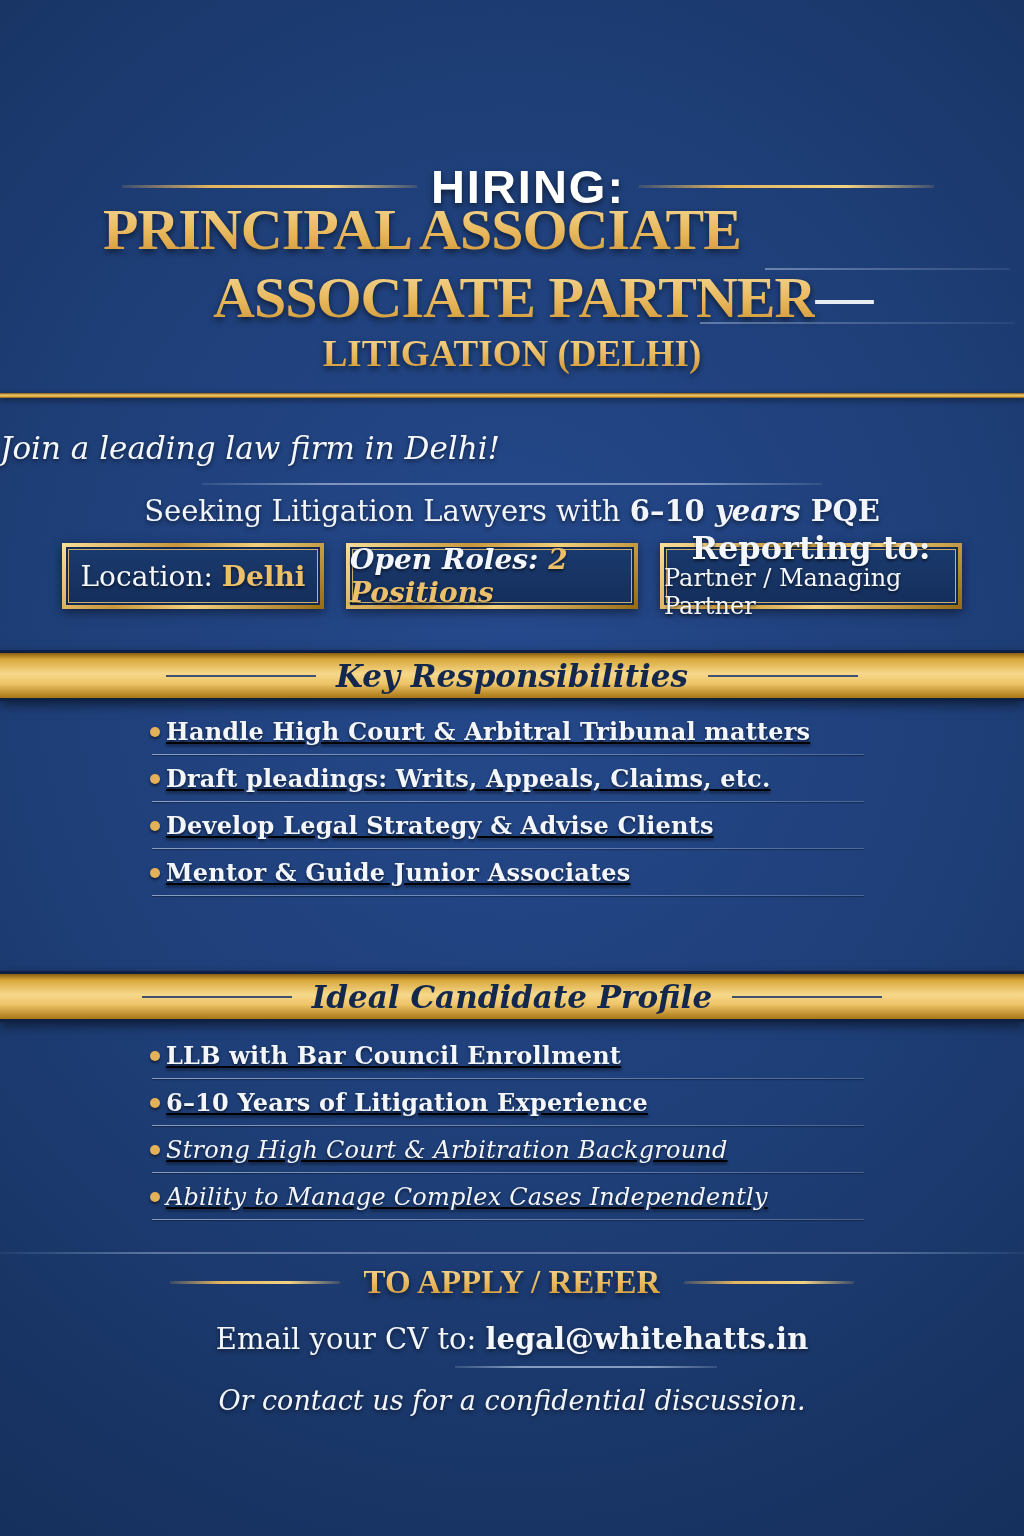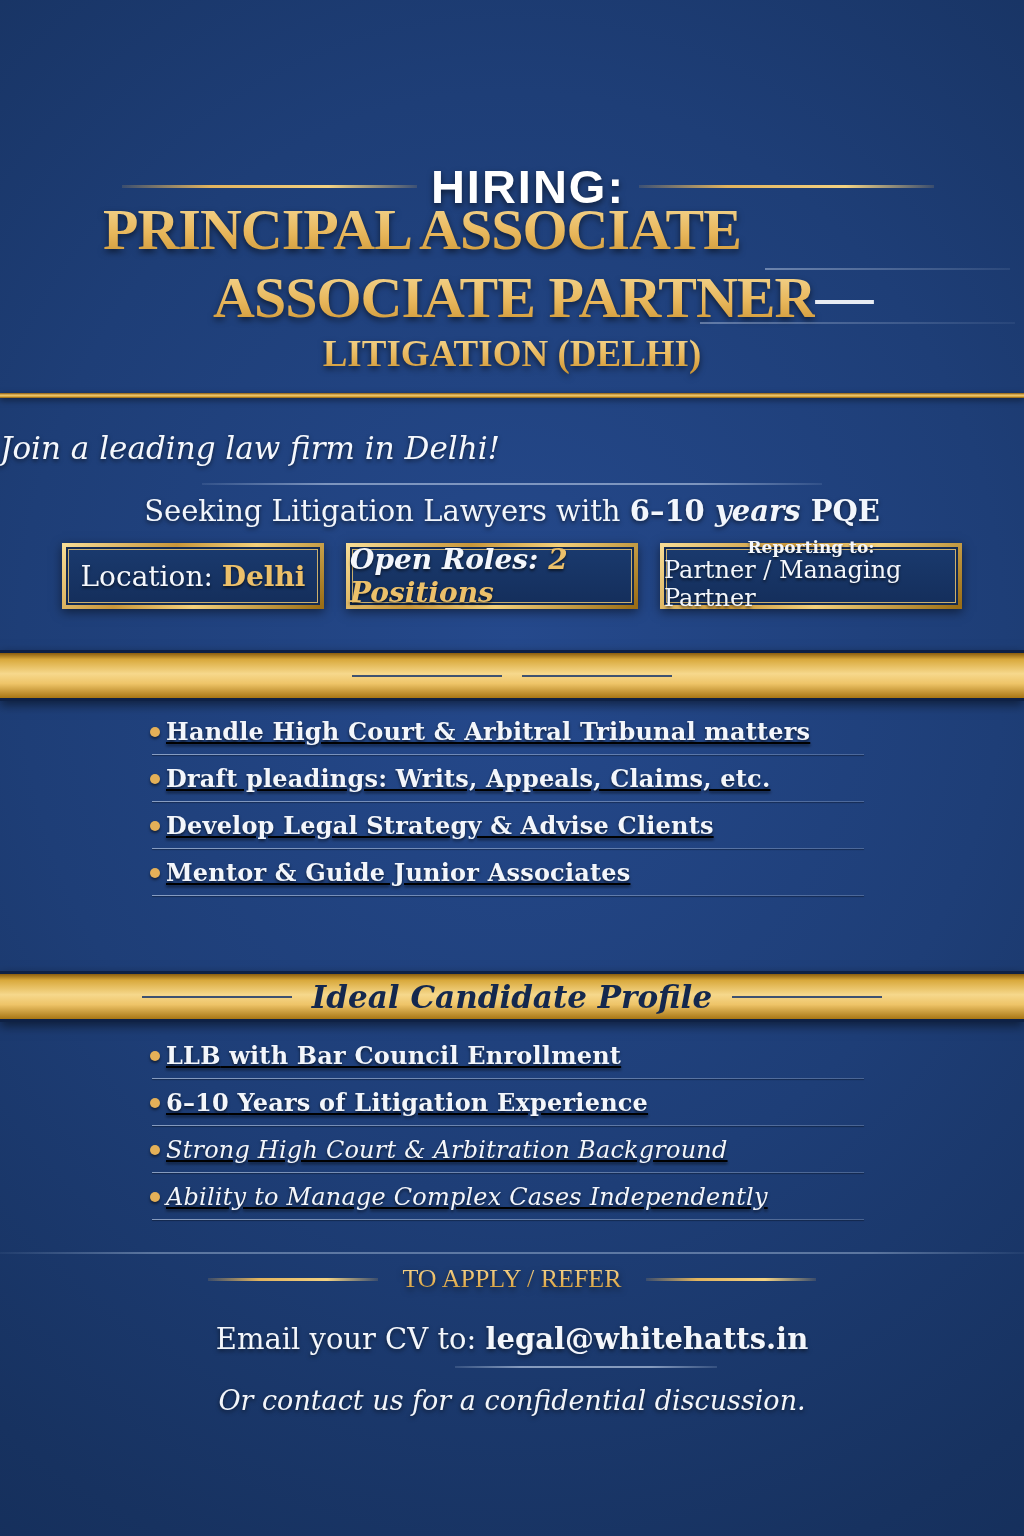--- a/index.html
+++ b/index.html
@@ -47,21 +47,21 @@
     border-image:linear-gradient(135deg,#f7dc95 0%,#c8963a 35%,#f3d07b 60%,#9a6d15 100%) 1;
     box-shadow:0 3px 10px rgba(0,0,0,.5), inset 0 0 0 2px #122a52, inset 0 0 0 3px rgba(235,197,112,.85);
     color:#f4f7fc;text-shadow:0 2px 3px rgba(0,0,0,.6);
   }
   .ibox-1{flex:0 0 254px;}
   .ibox-2{flex:0 0 284px;}
   .ibox-3{flex:1;}
   .ibox .line{font-size:28px;}
   .ibox-2 .line{font-style:italic;font-weight:bold;}
   .ibox .val{color:#ecc06a;font-weight:bold;}
-  .ibox-3 .l1{font-size:17px;font-weight:bold;line-height:1.05;}
+  .ibox-3 .l1{font-size:32px;font-weight:bold;line-height:1.05;}
   .ibox-3 .l2{font-size:24px;line-height:1.15;}
   
   .banner{
     left:0;width:100%;height:45px;display:flex;align-items:center;justify-content:center;gap:20px;
     background:linear-gradient(180deg,#8a5d0e 0%,#d9a93c 14%,#f6d88c 46%,#eec468 68%,#a87614 100%);
     border-top:3px solid #0e2145;border-bottom:3px solid #0e2145;
     box-shadow:0 4px 10px rgba(0,0,0,.5);
   }
   .banner-1{top:650px;} .banner-2{top:971px;}
   .banner-heading{font-style:italic;font-weight:bold;font-size:31px;color:#14284e;}
@@ -73,21 +73,21 @@
   .brow .dot{width:10px;height:10px;border-radius:50%;background:#e4b058;box-shadow:0 2px 3px rgba(0,0,0,.5);flex:0 0 auto;}
   .brow .btxt{font-size:24px;font-weight:bold;color:#f3f6fb;text-shadow:0 2px 3px rgba(0,0,0,.6);letter-spacing:.2px;}
   .brow .btxt .lead{font-weight:bold;}
   .brow.it .btxt{font-style:italic;font-weight:normal;}
   .brow .bdiv{position:absolute;left:2px;bottom:0;width:712px;height:1px;
     background:linear-gradient(90deg,rgba(205,220,242,.6),rgba(205,220,242,.25));box-shadow:0 1px 1px rgba(0,0,0,.35);}
   
   .thin-rule{top:1252px;left:0;width:100%;height:2px;background:linear-gradient(90deg,rgba(190,210,235,.05),rgba(190,210,235,.4) 15%,rgba(190,210,235,.4) 85%,rgba(190,210,235,.05));}
   .apply-row{top:1264px;left:0;width:100%;display:flex;align-items:center;justify-content:center;gap:24px;}
   .apply-row .gold-line{width:170px;height:3px;}
-  .apply-heading{font-family:"Liberation Serif",serif;font-weight:normal;font-size:26px;letter-spacing:0px;}
+  .apply-heading{font-family:"Liberation Serif",serif;font-weight:bold;font-size:33px;letter-spacing:0px;}
   .email-line{top:1322px;left:0;width:100%;text-align:center;font-size:29px;color:#f3f6fb;text-shadow:0 2px 4px rgba(0,0,0,.55);}
   .email-line .em{font-weight:bold;}
   .email-underline{top:1366px;left:455px;width:262px;height:2px;background:linear-gradient(90deg,rgba(205,220,242,.15),rgba(205,220,242,.6) 25%,rgba(205,220,242,.6) 75%,rgba(205,220,242,.15));}
   .note{top:1385px;left:0;width:100%;text-align:center;font-style:italic;font-size:27px;color:#f2f5fa;text-shadow:0 2px 4px rgba(0,0,0,.55);}
 </style>
 </head>
 <body>
 
 <div class="abs hiring-row">
   <div class="gold-line"></div>
@@ -115,20 +115,21 @@
     <div class="line"><span>Open Roles: </span><span class="val">2 Positions</span></div>
   </div>
   <div class="ibox ibox-3">
     <div class="l1">Reporting to:</div>
     <div class="l2">Partner / Managing Partner</div>
   </div>
 </div>
 
 <div class="abs banner banner-1">
   <div class="banner-line"></div>
+  <div class="banner-heading">Key Responsibilities</div>
   <div class="banner-line"></div>
 </div>
 
 <div class="abs blist blist-1">
   <div class="brow">
       <span class="dot"></span>
       <span class="btxt">Handle High Court &amp; Arbitral Tribunal matters</span>
       <span class="bdiv"></span>
     </div>
   <div class="brow">

